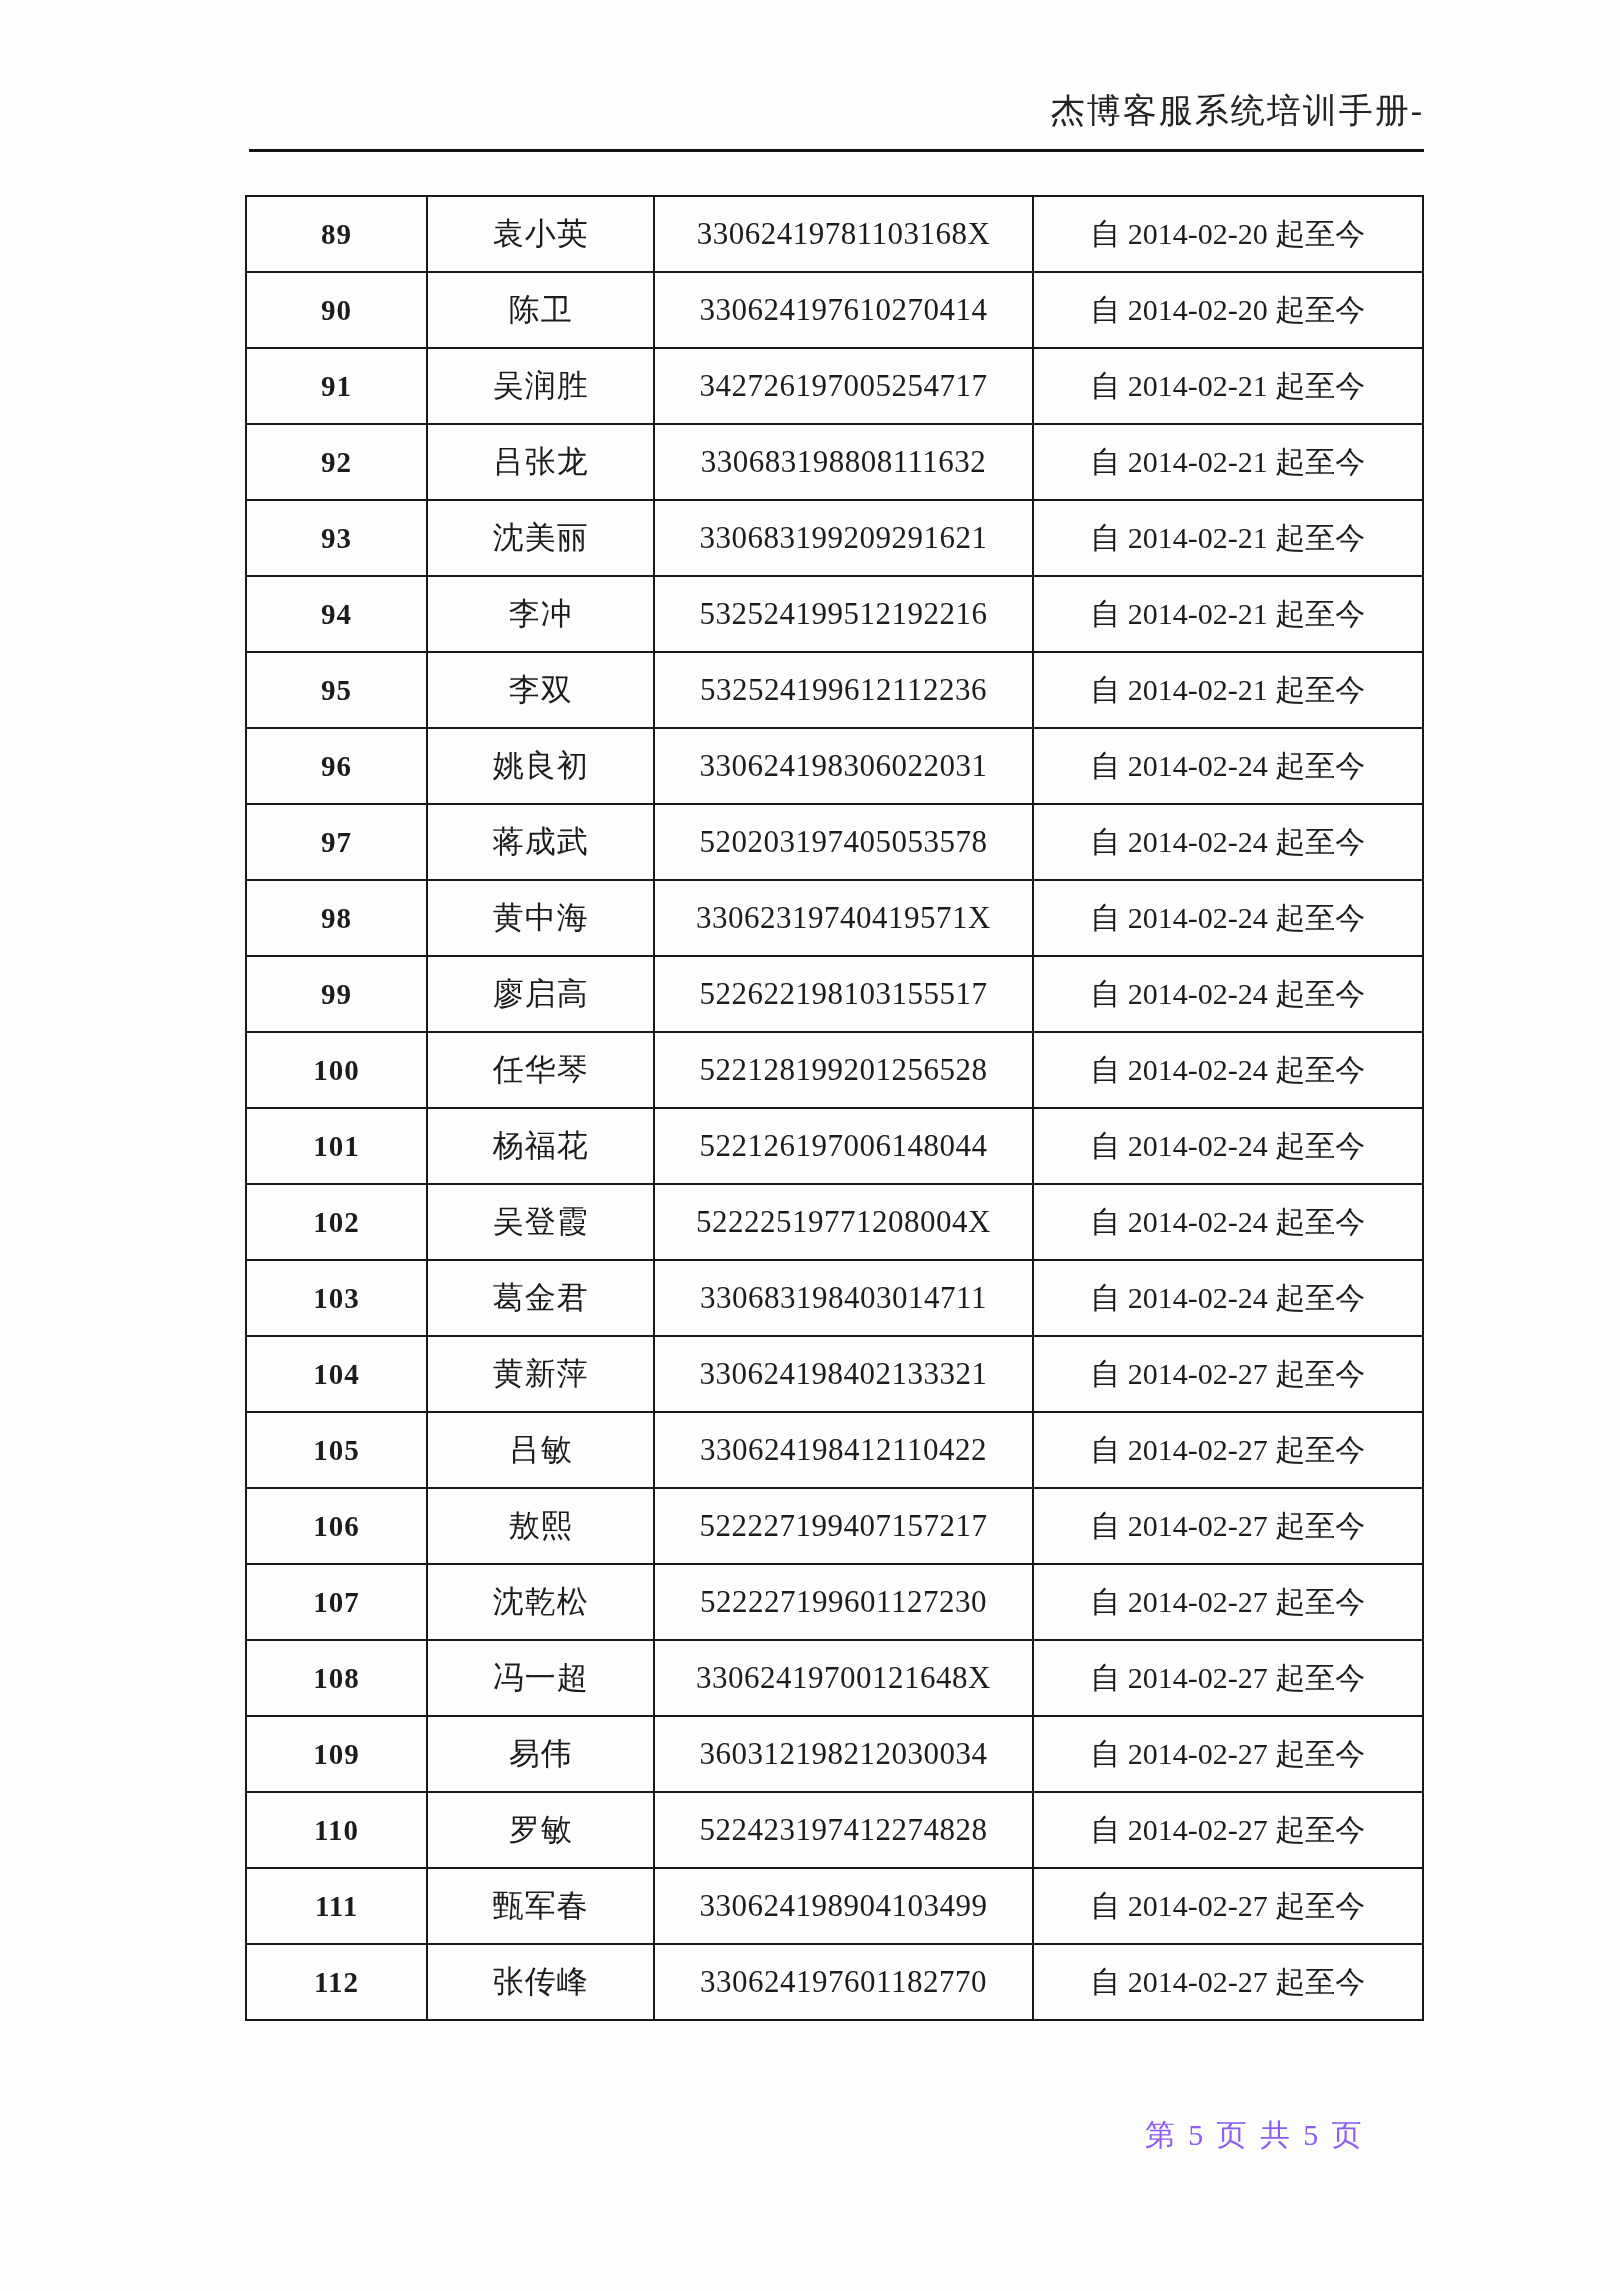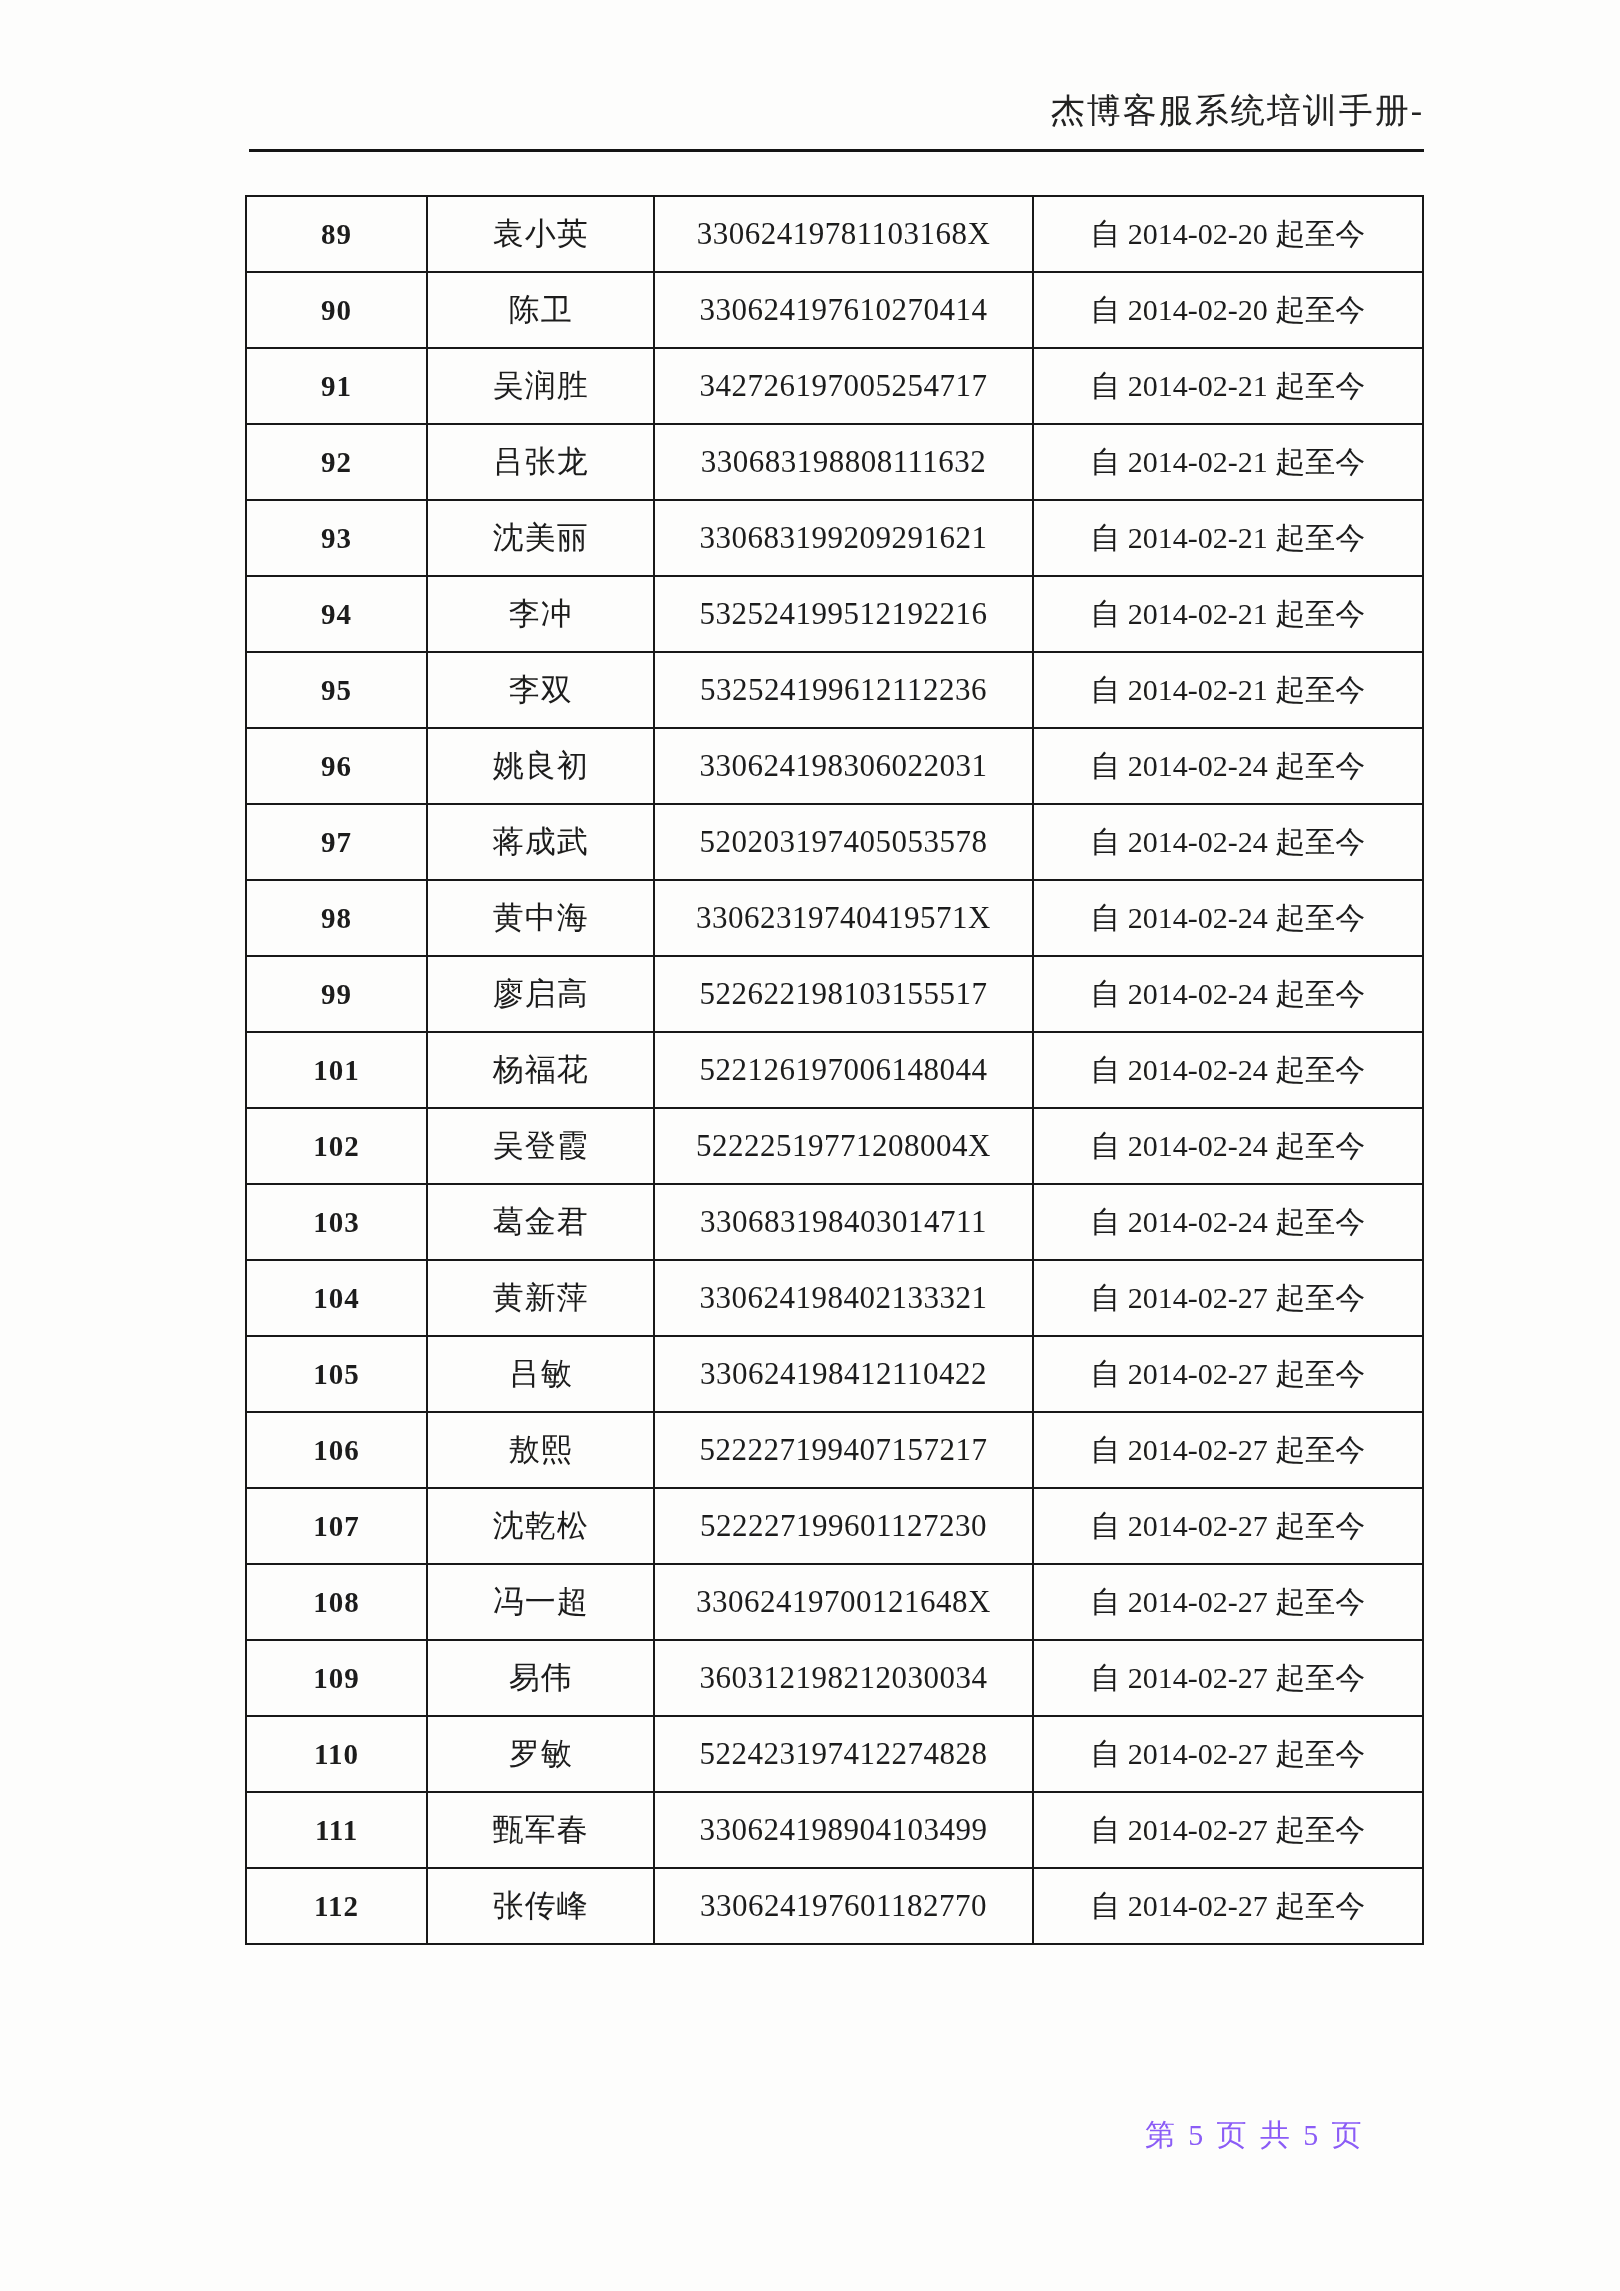--- a/index.html
+++ b/index.html
@@ -140,20 +140,26 @@
       <td class="col-id">33062319740419571X</td>
       <td class="col-period">自 2014-02-24 起至今</td>
     </tr>
         <tr>
       <td class="col-no">99</td>
       <td class="col-name">廖启高</td>
       <td class="col-id">522622198103155517</td>
       <td class="col-period">自 2014-02-24 起至今</td>
     </tr>
         <tr>
+      <td class="col-no">100</td>
+      <td class="col-name">任华琴</td>
+      <td class="col-id">522128199201256528</td>
+      <td class="col-period">自 2014-02-24 起至今</td>
+    </tr>
+        <tr>
       <td class="col-no">101</td>
       <td class="col-name">杨福花</td>
       <td class="col-id">522126197006148044</td>
       <td class="col-period">自 2014-02-24 起至今</td>
     </tr>
         <tr>
       <td class="col-no">102</td>
       <td class="col-name">吴登霞</td>
       <td class="col-id">52222519771208004X</td>
       <td class="col-period">自 2014-02-24 起至今</td>

